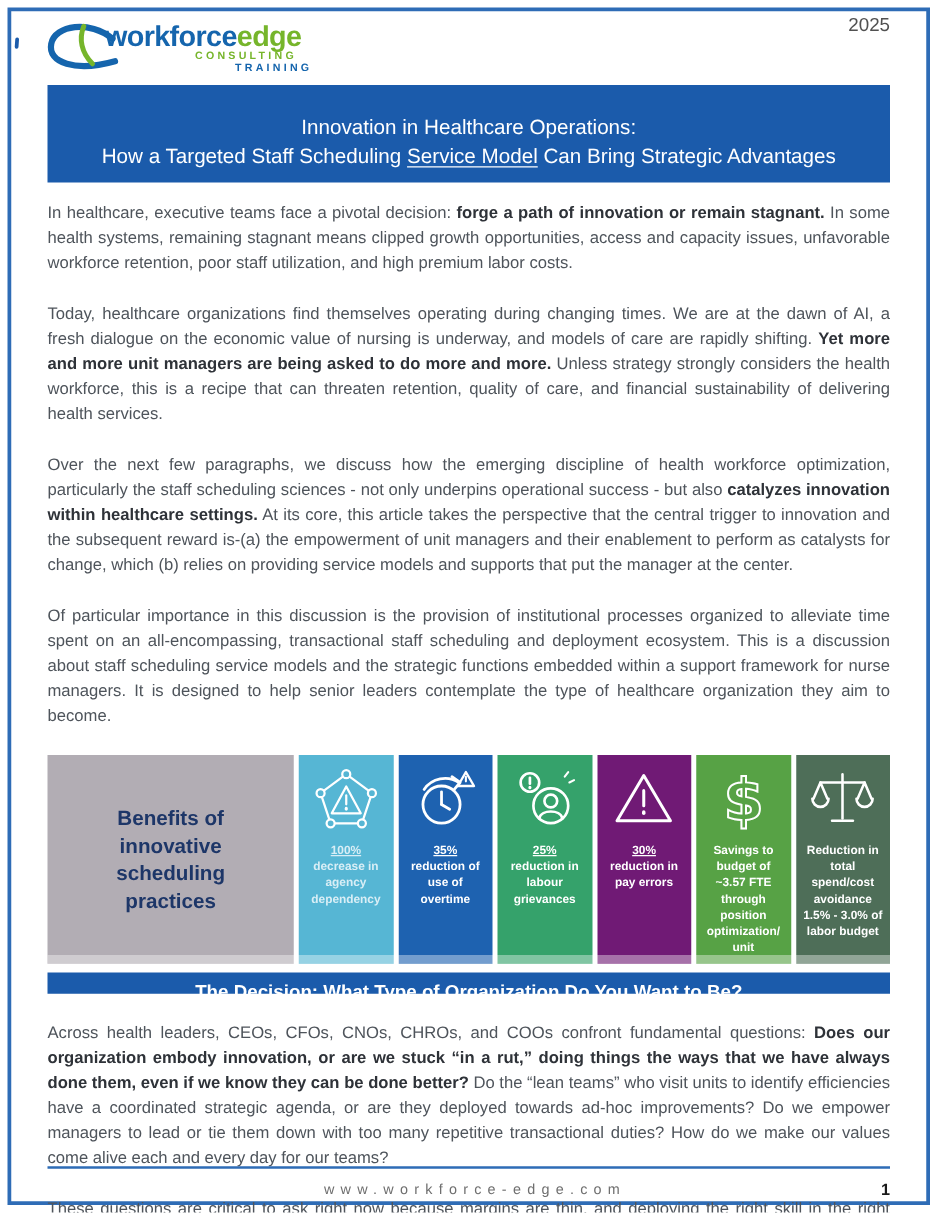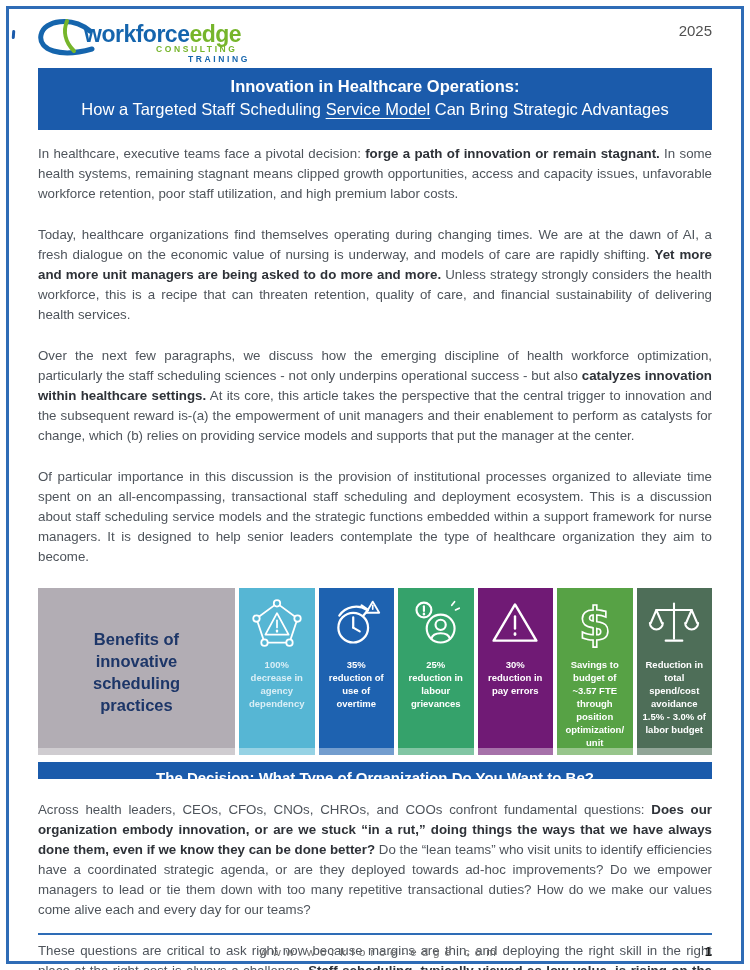--- a/index.html
+++ b/index.html
@@ -5,52 +5,52 @@
   html,body{margin:0;padding:0;}
   body{
     width:750px;height:970px;background:#ffffff;position:relative;
     font-family:"Liberation Sans", sans-serif;overflow:hidden;
   }
   .frame{position:absolute;top:6px;left:6px;right:6px;bottom:6px;border:3px solid #2e6cb6;pointer-events:none;}
   .content{position:absolute;left:38px;right:38px;top:0;}
 
   
   .header{display:flex;justify-content:space-between;align-items:flex-start;padding-top:12px;height:50px;}
-  .logo{display:flex;align-items:flex-end;position:relative;margin-left:-4px;}
+  .logo{display:flex;align-items:center;position:relative;margin-left:-4px;}
   .logo svg{margin-top:6px;margin-right:-14px;}
   .brand{font-size:23px;font-weight:bold;letter-spacing:-0.5px;line-height:24px;}
   .brand .blue{color:#1565ad;}
   .brand .green{color:#76b52b;}
   .tag1{font-size:8.5px;letter-spacing:2.6px;color:#76b52b;font-weight:bold;margin-left:72px;margin-top:-2px;}
   .tag2{font-size:8.5px;letter-spacing:2.6px;color:#1565ad;font-weight:bold;margin-left:104px;}
-  .year{font-size:15px;color:#515151;margin-top:10px;}
+  .year{font-size:15px;color:#515151;}
   .tick{position:absolute;left:12px;top:30px;width:3px;height:9px;background:#1b5bab;border-radius:2px;transform:rotate(4deg);}
 
   
   .banner{background:#1b5bab;color:#ffffff;text-align:center;margin-top:6px;}
   .banner1{padding:7px 6px 9px;}
-  .banner1 .b1-line1{font-weight:bold;font-size:16.5px;line-height:23px;}
+  .banner1 .b1-line1{font-weight:normal;font-size:16.5px;line-height:23px;margin-top:16px;}
   .banner1 .b1-line2{font-size:16.5px;line-height:23px;font-weight:normal;}
   .banner1 .ul{text-decoration:underline;text-underline-offset:3px;}
   .banner2{font-weight:bold;font-size:15px;line-height:31px;height:17px;margin-top:7px;margin-bottom:8px;}
 
   
   p.body{font-size:13.3px;line-height:20px;color:#4e545b;text-align:justify;margin:21px 0;}
   p.body:first-of-type{margin-top:14px;}
   p.body b{color:#2e3238;}
 
   
   .strip{display:flex;gap:4px;height:167px;margin-top:9px;position:relative;}
   .strip:after{content:"";position:absolute;left:0;right:0;bottom:0;height:7px;background:rgba(255,255,255,0.38);pointer-events:none;}
   .label-tile{flex:0 0 197px;background:#b2adb4;display:flex;align-items:center;justify-content:center;text-align:center;}
   .label-tile .lt{color:#1d3668;font-weight:bold;font-size:16.5px;line-height:22px;padding:0 18px;}
   .tile{flex:1 1 0;display:flex;flex-direction:column;align-items:center;padding-top:9px;}
   .tile .ic{height:52px;display:flex;align-items:center;justify-content:center;}
   .tile .txt{margin-top:9px;color:#ffffff;font-weight:bold;font-size:9.5px;line-height:13px;text-align:center;padding:0 4px;}
-  .tile .stat{display:block;}
+  .tile .stat{display:block;text-decoration:underline;}
   .tile.dim .txt{color:rgba(240,248,252,0.85);}
 
   
   .footer{position:absolute;left:38px;right:38px;bottom:11px;border-top:2px solid #2e6cb6;padding-top:9px;display:flex;align-items:center;}
   .f-url{flex:1;text-align:center;font-size:11.5px;letter-spacing:5px;color:#6e6e6e;margin-left:30px;}
   .f-page{font-size:13px;font-weight:bold;color:#1a1a1a;width:20px;text-align:right;}
 </style>
 </head>
 <body>
 

